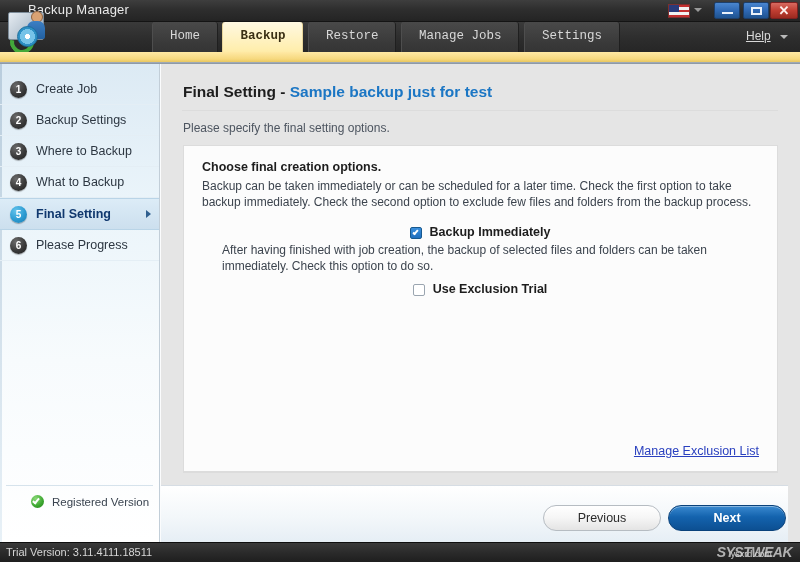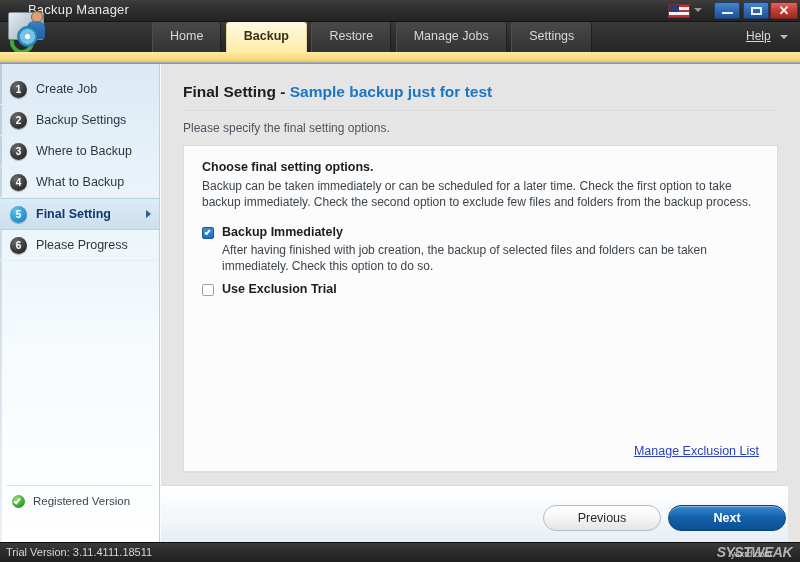--- a/index.html
+++ b/index.html
@@ -152,20 +152,21 @@
     color: #d8d8d8;
     font-size: 12.5px;
     text-align: center;
     min-width: 62px;
     box-sizing: border-box;
     background: linear-gradient(180deg, #494949 0%, #383838 50%, #2c2c2c 100%);
     border-left: 1px solid #4e4e4e;
     border-right: 1px solid #1f1f1f;
     border-radius: 3px 3px 0 0;
     cursor: default;
+    font-family: Liberation Mono, monospace;
   }
   .tab.active {
     color: #3a2f14;
     font-weight: bold;
     background: linear-gradient(180deg, #fff9e2 0%, #ffeeae 60%, #f7d978 100%);
     border-left: 1px solid #e8d59a;
     border-right: 1px solid #e8d59a;
   }
   .help {
     position: absolute;
@@ -271,22 +272,24 @@
     left: 0; bottom: 22px;
     width: 159px;
   }
   .sb-divider {
     height: 1px;
     background: #d6e3ec;
     margin: 0 6px 9px 6px;
   }
   .reg-row {
     display: flex;
+    align-items: center;
     padding-left: 12px;
     margin-bottom: 12px;
+    margin-left: 19px;
   }
   .reg-check {
     width: 13px; height: 13px;
     border-radius: 50%;
     background: radial-gradient(circle at 35% 28%, #8ada77 0%, #3ba52f 60%, #238017 100%);
     position: relative;
     flex: 0 0 auto;
   }
   .reg-check::after {
     content: "";
@@ -367,20 +370,21 @@
   .opt {
     position: absolute;
     left: 18px;
     width: 556px;
   }
   .opt-1 { top: 79px; }
   .opt-2 { top: 136px; }
   .opt-row {
     display: flex;
     align-items: flex-start;
+    justify-content: center;
   }
   .cb {
     width: 12px; height: 12px;
     border: 1px solid #9aa5b0;
     background: #fff;
     border-radius: 2px;
     box-sizing: border-box;
     flex: 0 0 auto;
     margin-top: 2px;
     position: relative;
@@ -576,21 +580,21 @@
     </div>
 
     <div class="main">
       <div class="page-title">
         <span>Final Setting - </span><span class="job">Sample backup just for test</span>
       </div>
       <div class="title-rule"></div>
       <div class="subtitle">Please specify the final setting options.</div>
 
       <div class="panel">
-        <div class="panel-head">Choose final setting options.</div>
+        <div class="panel-head">Choose final creation options.</div>
         <div class="panel-desc">Backup can be taken immediately or can be scheduled for a later time. Check the first option to take backup immediately. Check the second option to exclude few files and folders from the backup process.</div>
 
         <div class="opt opt-1">
           <div class="opt-row">
             <span class="cb checked"></span>
             <span class="opt-label">Backup Immediately</span>
           </div>
           <div class="opt-desc">After having finished with job creation, the backup of selected files and folders can be taken immediately. Check this option to do so.</div>
         </div>
 

